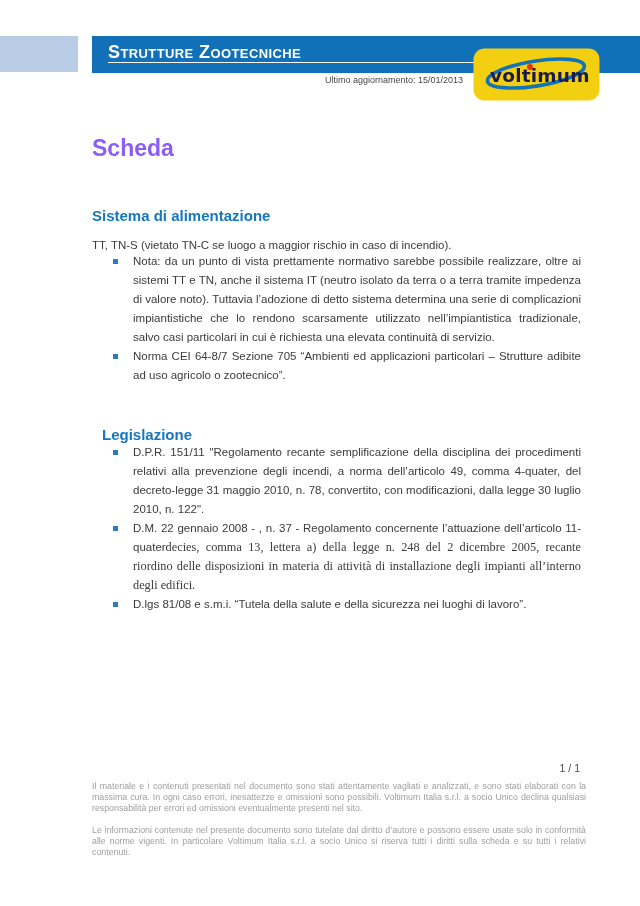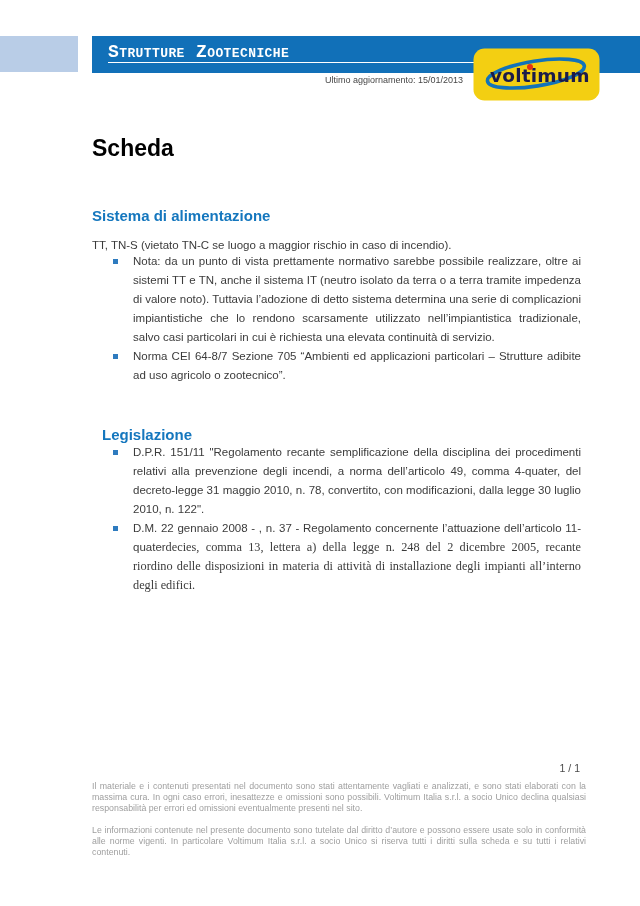--- a/index.html
+++ b/index.html
@@ -8,34 +8,34 @@
     font-family:"Liberation Sans","DejaVu Sans",sans-serif;
     color:#3b3b3b;
   }
   .page { position:relative; width:640px; height:906px; overflow:hidden; background:#ffffff; }
 
   
   .accent-square { position:absolute; left:0; top:36px; width:78px; height:36px; background:#b9cde7; }
   .header-bar { position:absolute; left:92px; top:36px; width:548px; height:37px; background:#1170b8; }
   .header-title {
     position:absolute; left:16px; top:6px;
-    font-family:Liberation Mono, monospace;
+    font-family:Liberation Sans, sans-serif;
     font-variant:small-caps; font-weight:bold; font-size:18px;
     letter-spacing:0.4px; color:#ffffff; white-space:nowrap;
   }
   .title-underline { position:absolute; left:16px; top:26px; width:436px; height:0; border-top:1px solid #ffffff; }
   .logo { position:absolute; left:473px; top:48px; width:127px; height:53px; }
   .updated {
     position:absolute; left:92px; top:75px; width:371px;
     text-align:right; font-size:9px; color:#474747;
   }
 
   
   .content { position:absolute; left:0; top:0; width:640px; box-sizing:border-box; padding:136px 59px 0 92px; }
-  .page-title { margin:0; font-size:23px; font-weight:bold; color:#000000; line-height:24px; }
+  .page-title { margin:0; font-size:23px; font-weight:bold; color:#8b5cf6; line-height:24px; }
   .section-heading { margin:0; font-size:15px; font-weight:bold; color:#1577be; line-height:16px; }
   #sec-alimentazione .section-heading { margin-top:48px; }
   .intro { margin:15px 0 0 0; font-size:11.5px; line-height:13px; }
 
   ul.bullet-list { list-style:none; margin:0; padding:0; }
   ul.bullet-list li {
     position:relative; padding-left:41px; text-align:justify;
     font-size:11.5px; line-height:19px;
   }
   .bullet { position:absolute; left:21px; top:7px; width:4.5px; height:4.5px; background:#2e7bbf; }
@@ -115,20 +115,24 @@
       <h2 class="section-heading">Legislazione</h2>
       <ul class="bullet-list leg-list">
         <li>
           <span class="bullet"></span>
           <span>D.P.R. 151/11 "Regolamento recante semplificazione della disciplina dei procedimenti relativi alla prevenzione degli incendi, a norma dell’articolo 49, comma 4-quater, del decreto-legge 31 maggio 2010, n. 78, convertito, con modificazioni, dalla legge 30 luglio 2010, n. 122".</span>
         </li>
         <li>
           <span class="bullet"></span>
           <span>D.M. 22 gennaio 2008 - , n. 37 - Regolamento concernente l’attuazione dell’articolo 11-quater</span><span class="serif-text">decies, comma 13, lettera a) della legge n. 248 del 2 dicembre 2005, recante riordino delle disposizioni in materia di attività di installazione degli impianti all’interno degli edifici.</span>
         </li>
+        <li>
+          <span class="bullet"></span>
+          <span>D.lgs 81/08 e s.m.i. “Tutela della salute e della sicurezza nei luoghi di lavoro”.</span>
+        </li>
       </ul>
     </section>
 
   </div>
 
   <div class="page-indicator">1 / 1</div>
 
   <div class="footer">
     <p>Il materiale e i contenuti presentati nel documento sono stati attentamente vagliati e analizzati, e sono stati elaborati con la massima cura. In ogni caso errori, inesattezze e omissioni sono possibili. Voltimum Italia s.r.l. a socio Unico declina qualsiasi responsabilità per errori ed omissioni eventualmente presenti nel sito.</p>
     <p>Le informazioni contenute nel presente documento sono tutelate dal diritto d’autore e possono essere usate solo in conformità alle norme vigenti. In particolare Voltimum Italia s.r.l. a socio Unico si riserva tutti i diritti sulla scheda e su tutti i relativi contenuti.</p>

